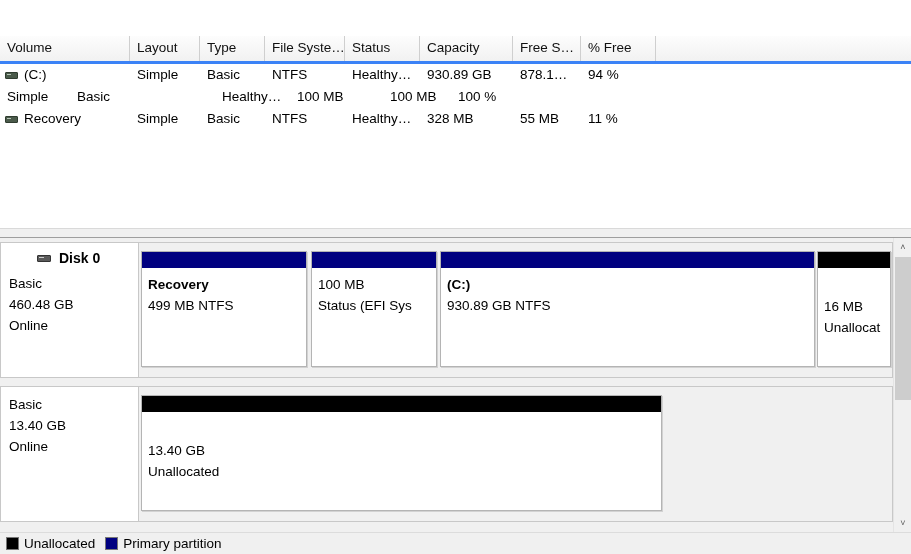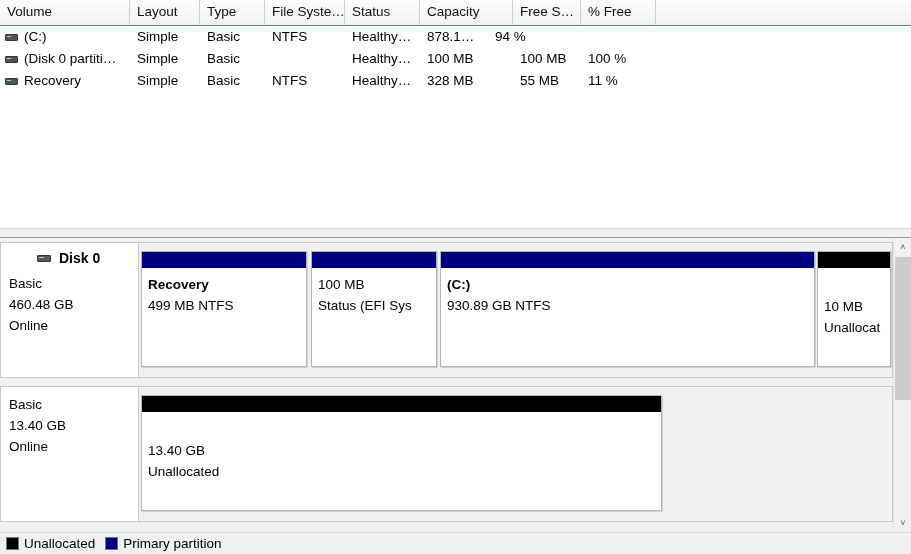--- a/index.html
+++ b/index.html
@@ -23,21 +23,22 @@
     left: 0; top: 0;
     width: 911px;
     height: 228px;
     background: #ffffff;
     overflow: hidden;
   }
   #volume-header {
     display: flex;
     height: 25px;
     background: #4d7c0f;
-    border-bottom: 1px solid #3b82f6;
+    border-bottom: 3px solid #3b82f6;
+    margin-top: 36px;
   }
   .col-head {
     box-sizing: border-box;
     height: 25px;
     line-height: 24px;
     padding-left: 7px;
     font-size: 13.5px;
     color: #111;
     border-right: 1px solid #cfcfcf;
     background: linear-gradient(#fdfdfd, #f1f1f1);
@@ -298,29 +299,26 @@
 
     <div class="vrow">
       <div class="vcell vol-name c0">
         <span class="vol-icon"></span>
         <span>(C:)</span>
       </div>
       <div class="vcell c1">Simple</div>
       <div class="vcell c2">Basic</div>
       <div class="vcell c3">NTFS</div>
       <div class="vcell c4">Healthy…</div>
+      <div class="vcell c5">930.89 GB</div>
       <div class="vcell c6">878.1…</div>
       <div class="vcell c7">94 %</div>
     </div>
 
     <div class="vrow">
-      <div class="vcell vol-name c0">
-        <span class="vol-icon"></span>
-        <span>(Disk 0 partiti…</span>
-      </div>
       <div class="vcell c1">Simple</div>
       <div class="vcell c2">Basic</div>
       <div class="vcell c3"></div>
       <div class="vcell c4">Healthy…</div>
       <div class="vcell c5">100 MB</div>
       <div class="vcell c6">100 MB</div>
       <div class="vcell c7">100 %</div>
     </div>
 
     <div class="vrow">
@@ -380,21 +378,21 @@
           <div class="part-bar bar-primary"></div>
           <div class="part-body">
             <div class="part-line bold">(C:)</div>
             <div class="part-line">930.89 GB NTFS</div>
           </div>
         </div>
 
         <div class="part" style="left:678px; width:74px; height:116px;">
           <div class="part-bar bar-unalloc"></div>
           <div class="part-body centered">
-            <div class="part-line">10 MB</div>
+            <div class="part-line">16 MB</div>
             <div class="part-line">Unallocat</div>
           </div>
         </div>
 
       </div>
     </div>
 
     <div class="disk-block" style="left:0px; top:148px; width:893px; height:136px;">
       <div class="disk-info">
         <div class="disk-meta">Basic</div>

